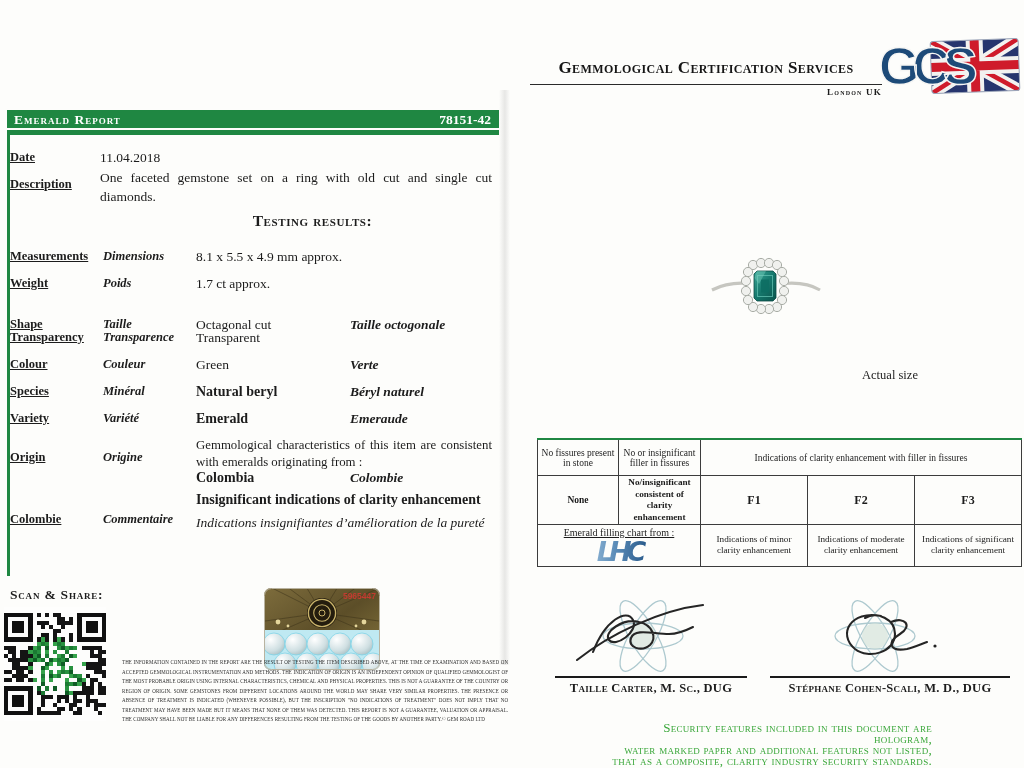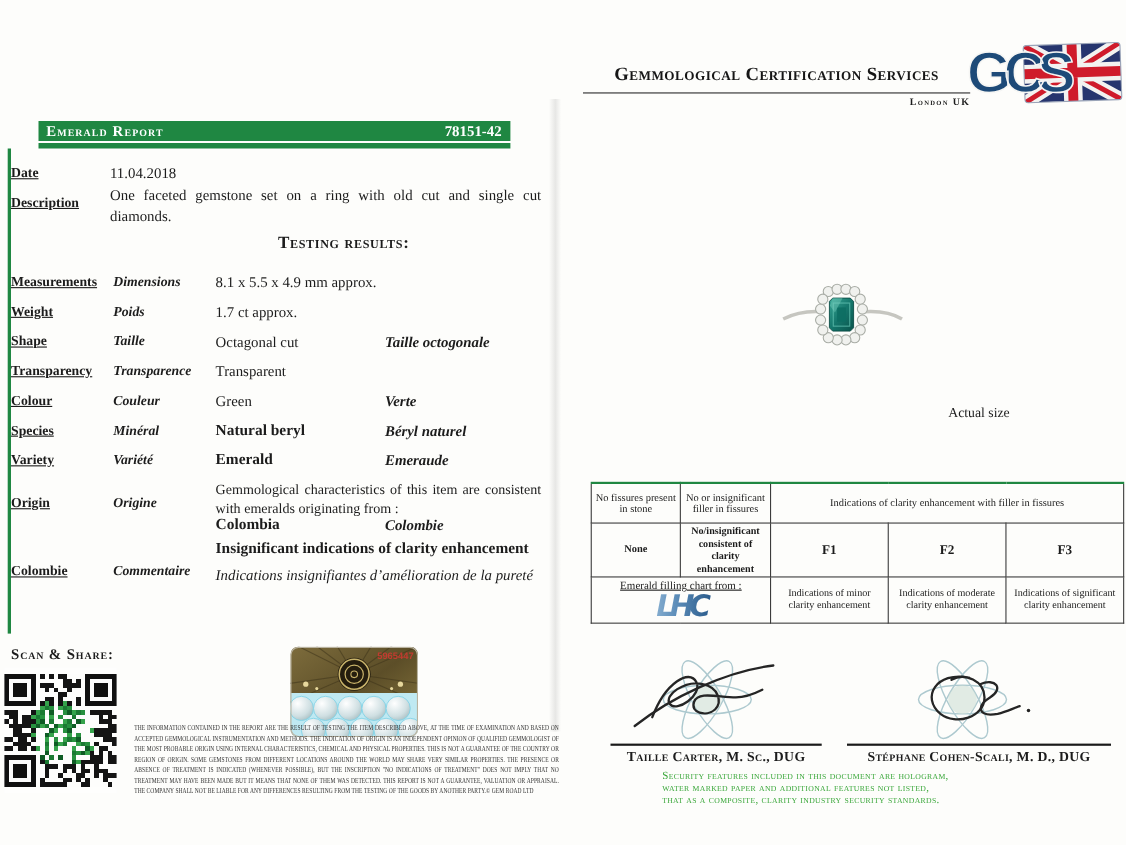--- a/index.html
+++ b/index.html
@@ -8,22 +8,22 @@
     background:#fdfdfb;color:#1c1c1c;
     font-family:"Liberation Serif","DejaVu Serif",serif;
   }
   .page{position:absolute;top:0;height:768px;}
   .page-left{left:0;width:507px;}
   .page-right{left:507px;width:517px;}
   .crease{position:absolute;left:499px;top:90px;width:13px;height:575px;
     background:linear-gradient(90deg,rgba(0,0,0,0) 0%,rgba(70,70,70,0.12) 45%,rgba(255,255,255,0) 85%);}
 
   
-  .green-bar{position:absolute;left:7px;top:110px;width:429px;height:25px;color:#fff;
-    background:linear-gradient(to bottom,#1f8742 0,#1f8742 18px,#fdfdfb 18px,#fdfdfb 20px,#1f8742 20px,#1f8742 25px);margin-left:28px;}
+  .green-bar{position:absolute;left:7px;top:110px;width:492px;height:25px;color:#fff;
+    background:linear-gradient(to bottom,#1f8742 0,#1f8742 18px,#fdfdfb 18px,#fdfdfb 20px,#1f8742 20px,#1f8742 25px);}
   .green-bar .title{position:absolute;left:7px;top:0;font-size:13.5px;font-weight:bold;
     font-variant:small-caps;letter-spacing:1px;line-height:19px;}
   .green-bar .number{position:absolute;right:8px;top:0;font-size:13.5px;font-weight:bold;line-height:19px;}
   .green-rule{position:absolute;left:7px;top:135px;width:2.5px;height:441px;background:#1f8742;}
 
   .row{position:absolute;left:0;width:100%;height:20px;}
   .lab-en{position:absolute;left:10px;width:92px;font-size:12.5px;font-weight:bold;text-decoration:underline;}
   .lab-fr{position:absolute;left:103px;width:92px;font-size:12.5px;font-weight:bold;font-style:italic;}
   .val{position:absolute;left:196px;font-size:13.5px;white-space:nowrap;}
   .val.at100{left:100px;}
@@ -67,22 +67,22 @@
   .lhc{display:block;margin:1px auto 0;font-family:"DejaVu Sans","Liberation Sans",sans-serif;
     font-weight:bold;font-style:italic;font-size:27px;letter-spacing:-5px;line-height:0.95;width:70px;
     background:linear-gradient(90deg,#9fc2de 0%,#5b8cb8 45%,#1e4f80 100%);
     -webkit-background-clip:text;background-clip:text;color:transparent;}
   .lhc-bar{width:62px;height:2.5px;background:#b7d1e4;margin:0 auto;}
 
   .sig-block svg{display:block;}
   .sig-line{position:absolute;height:2px;background:#1a1a1a;}
   .sig-name{position:absolute;font-variant:small-caps;font-weight:bold;font-size:12.5px;
     text-align:center;letter-spacing:0.3px;}
-  .security-note{position:absolute;left:95px;top:700px;width:330px;text-align:left;
-    color:#3aa73a;font-size:10px;line-height:11px;font-variant:small-caps;letter-spacing:0.3px;}
+  .security-note{position:absolute;left:95px;top:722px;width:330px;text-align:right;
+    color:#3aa73a;font-size:13px;line-height:11px;font-variant:small-caps;letter-spacing:0.3px;}
   .security-note span{display:block;}
   .gui{fill:none;stroke:#adc9cf;stroke-width:1.3;}
   .sig{fill:none;stroke:#252525;stroke-width:2.1;stroke-linecap:round;}
 </style>
 </head>
 <body>
 
 <div class="page page-left">
 
   <div class="green-bar">
@@ -106,21 +106,21 @@
   <div class="row" style="top:249px">
     <span class="lab-en">Measurements</span>
     <span class="lab-fr">Dimensions</span>
     <span class="val">8.1 x 5.5 x 4.9 mm approx.</span>
   </div>
   <div class="row" style="top:276px">
     <span class="lab-en">Weight</span>
     <span class="lab-fr">Poids</span>
     <span class="val">1.7 ct approx.</span>
   </div>
-  <div class="row" style="top:303px">
+  <div class="row" style="top:317px">
     <span class="lab-en">Shape</span>
     <span class="lab-fr">Taille</span>
     <span class="val">Octagonal cut</span>
     <span class="val2">Taille octogonale</span>
   </div>
   <div class="row" style="top:330px">
     <span class="lab-en">Transparency</span>
     <span class="lab-fr">Transparence</span>
     <span class="val">Transparent</span>
   </div>

